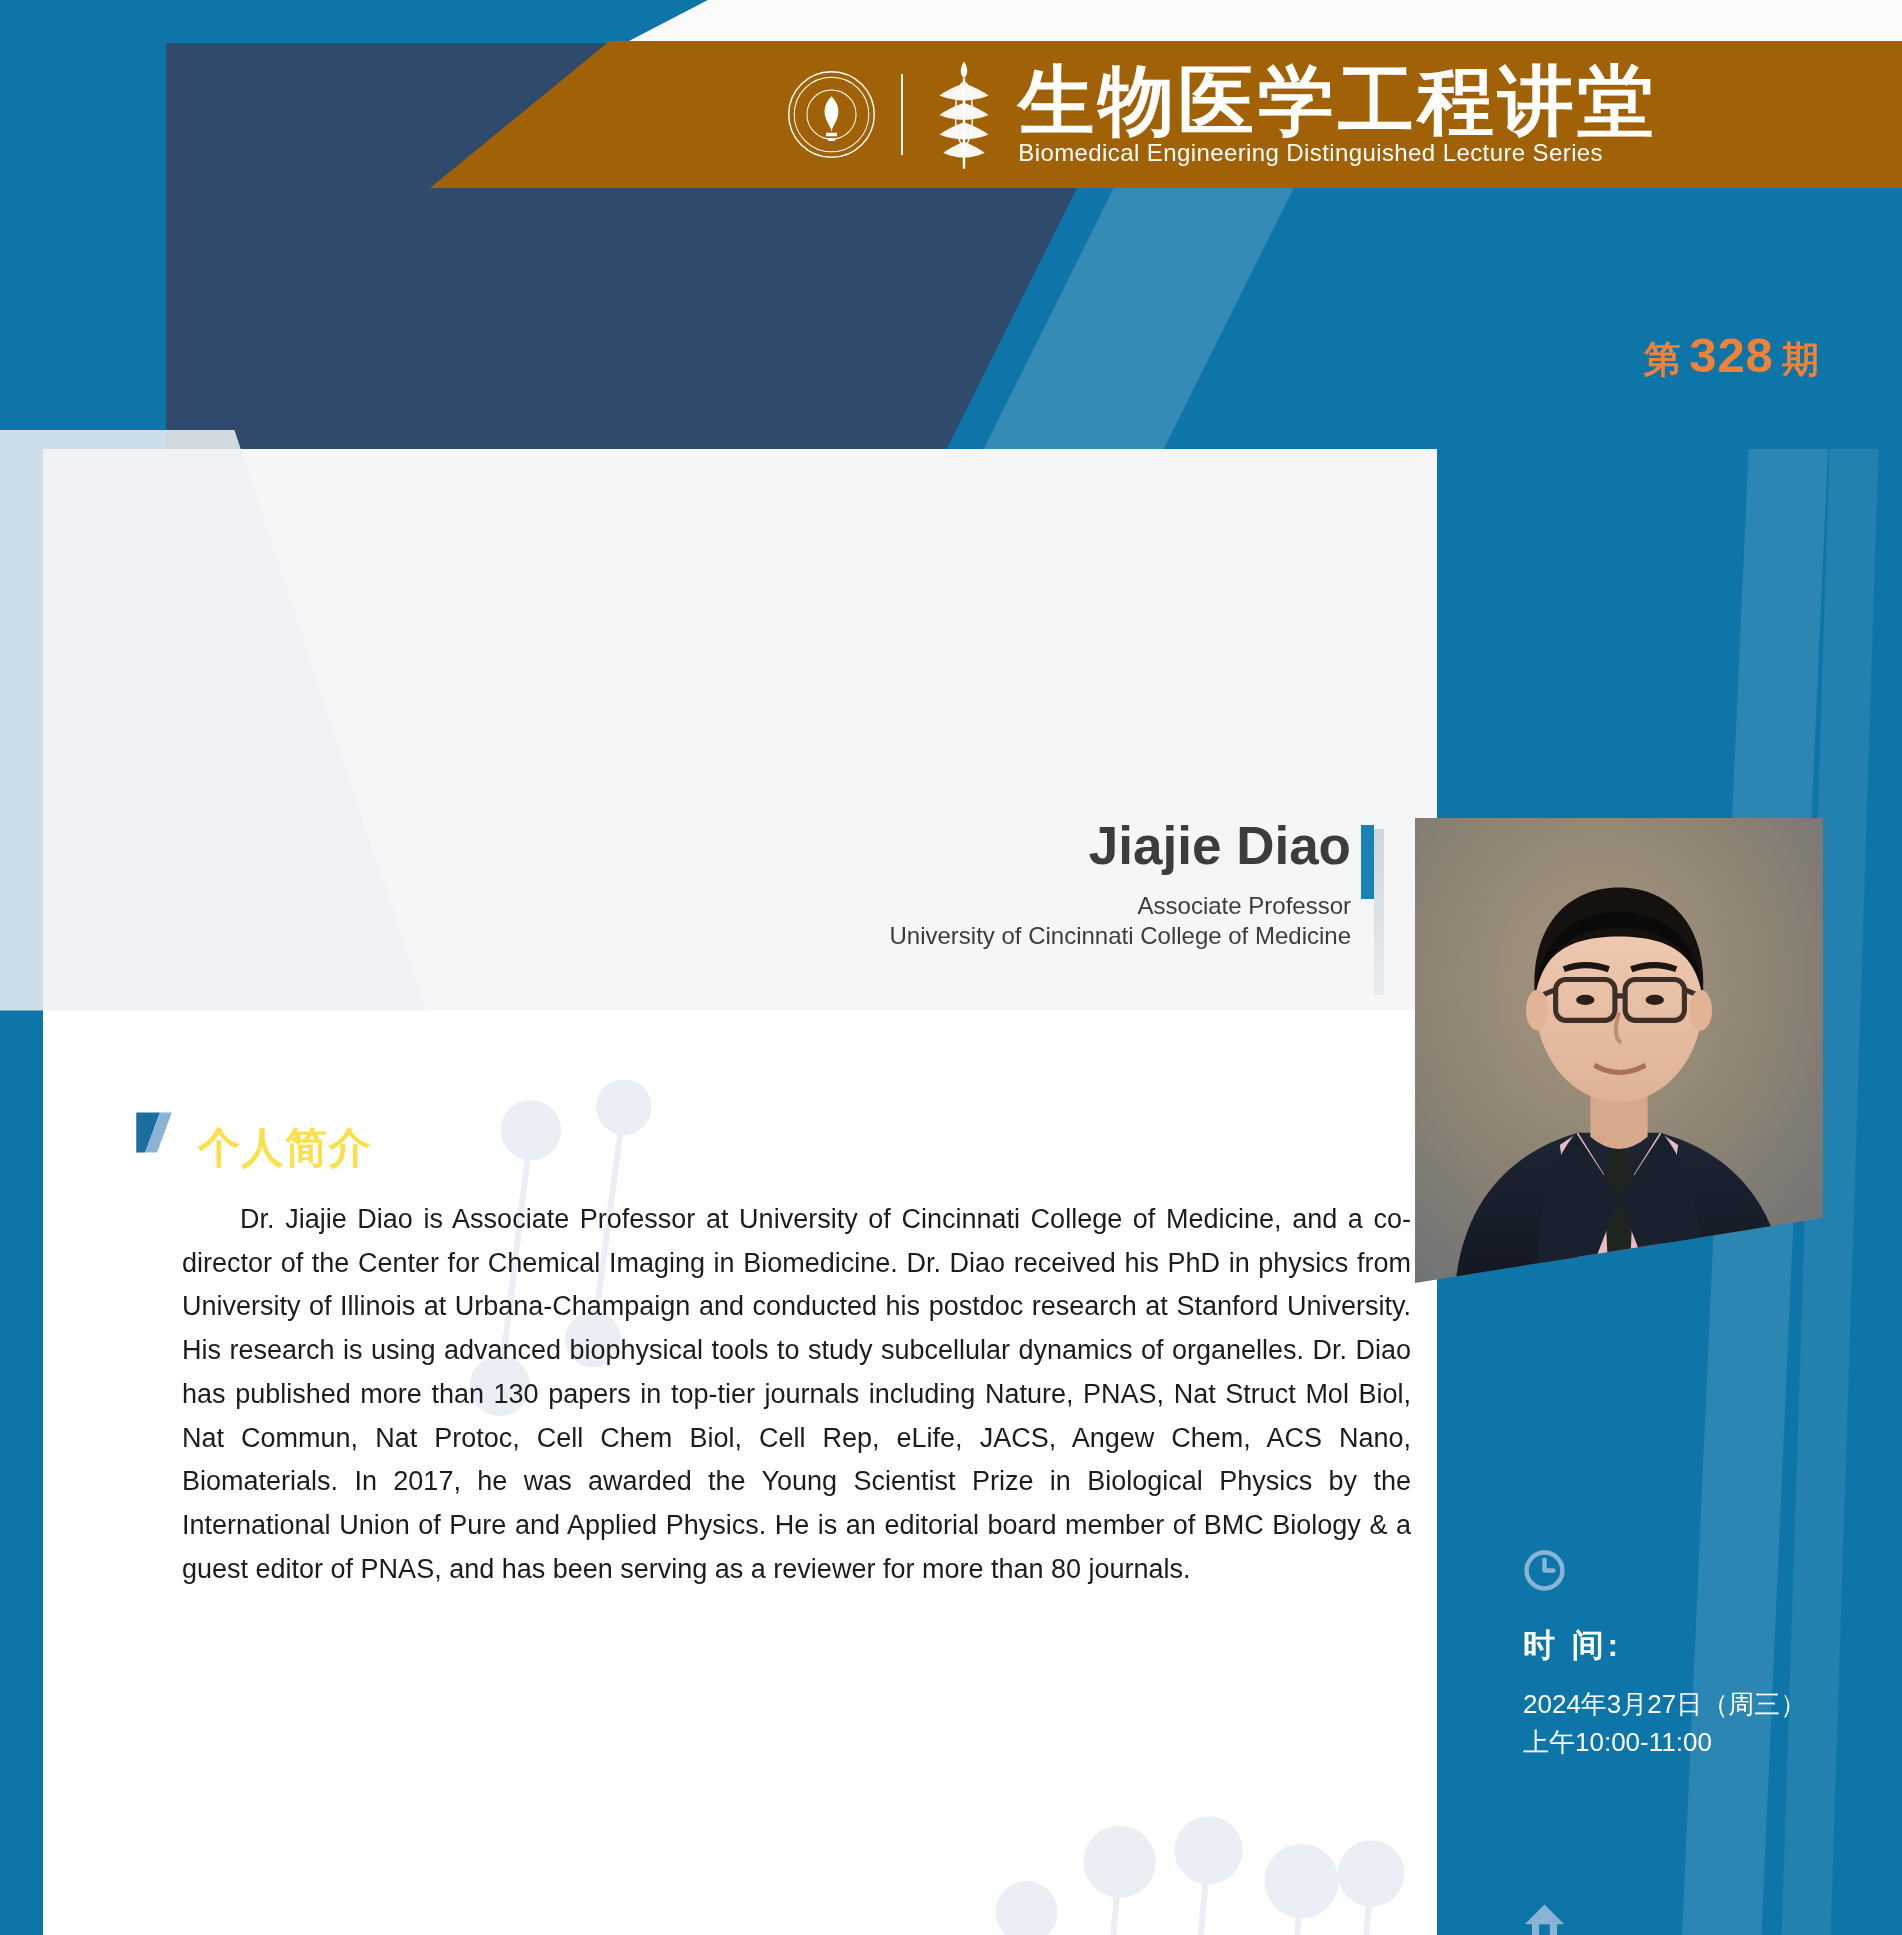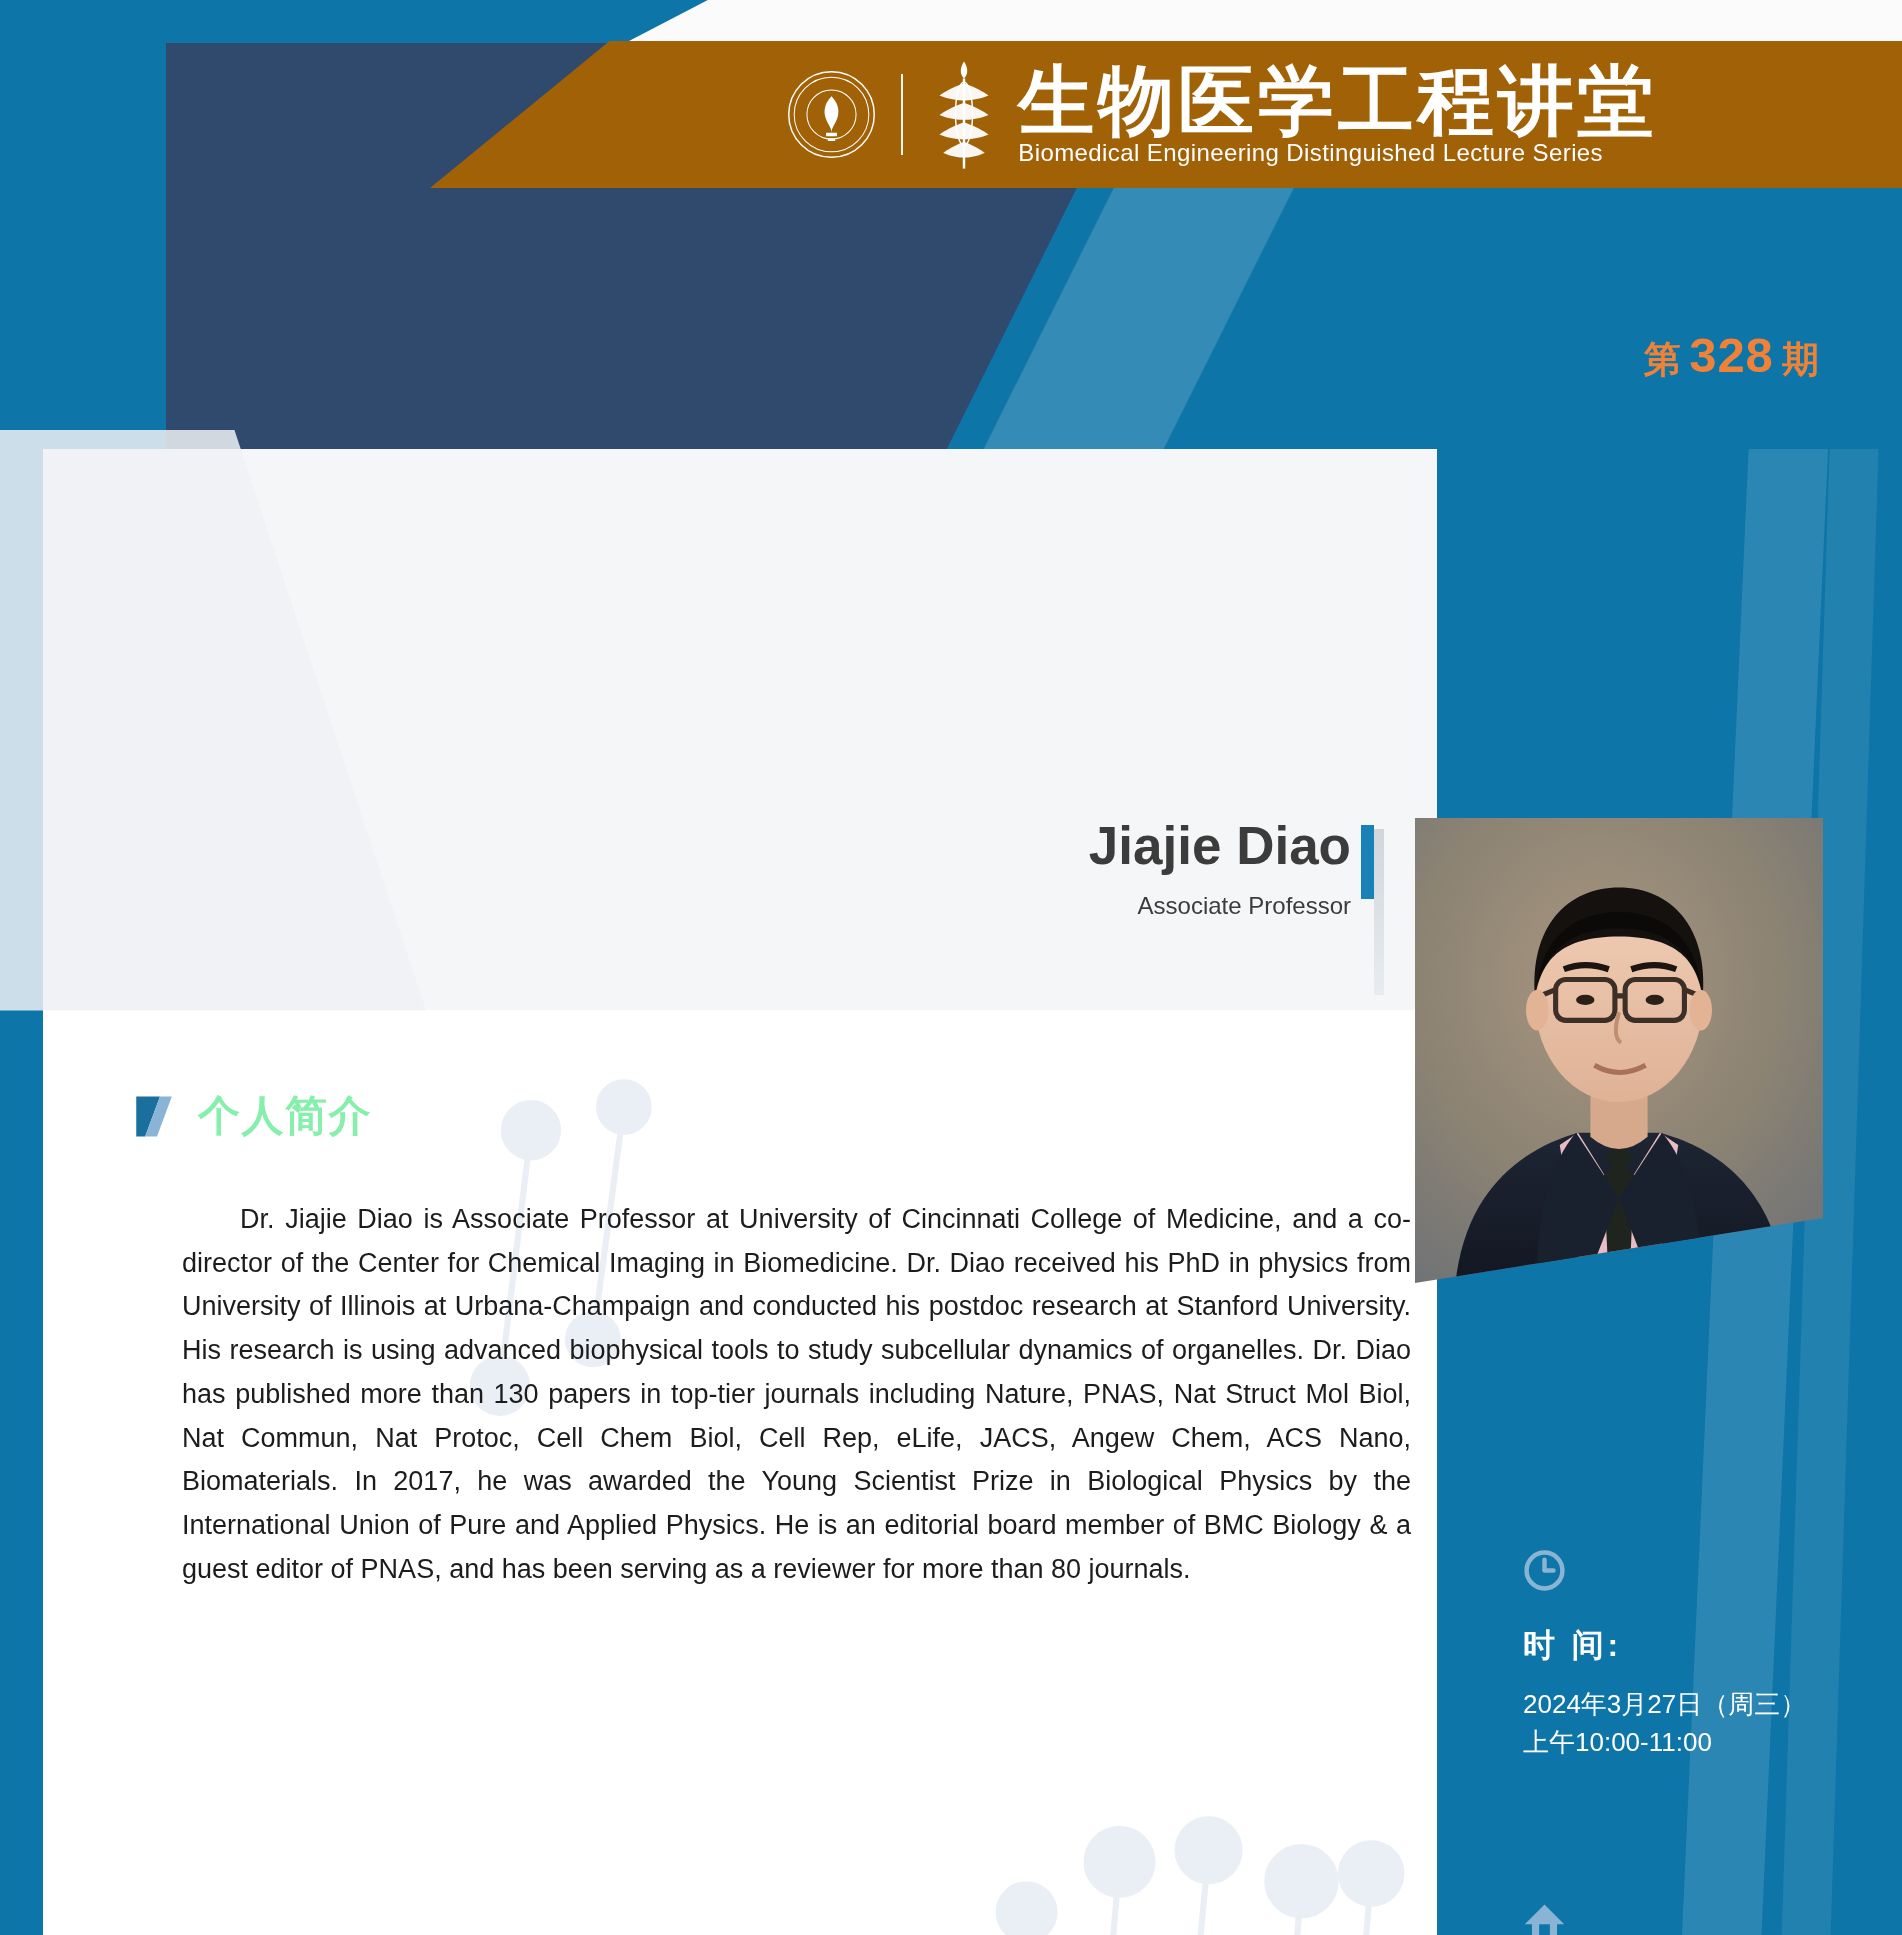--- a/index.html
+++ b/index.html
@@ -176,22 +176,23 @@
   .speaker-name { font-size: 53px; font-weight:700; color:#3c3c3c; letter-spacing:0px; }
   .speaker-role { font-size: 24px; color:#3c3c3c; margin-top: 15.5px; }
   .speaker-aff  { font-size: 24px; color:#3c3c3c; margin-top: 2.3px; }
 
   
   .section-head {
     position:absolute; display:flex; align-items:center; gap: 18px;
   }
   .flag { width: 46px; height: 43px; flex:none; }
   .section-title {
-    font-size: 42px; font-weight:700; color:#86efac;
+    font-size: 42px; font-weight:700; color:#fde047;
     letter-spacing: 1.5px;
+    margin-top: 32px;
   }
   #head-bio { left: 134px; top: 1088px; }
 
   
   .body-text {
     position:absolute;
     color:#1c1c1c;
     font-size: 27px;
     line-height: 1.62;
     text-align: justify;
@@ -394,20 +395,21 @@
       <path d="M176 242 Q200 256 226 242" stroke="#a9705c" stroke-width="5" fill="none"></path>
 
       <ellipse cx="120" cy="188" rx="11" ry="20" fill="#e2b394"></ellipse>
       <ellipse cx="280" cy="188" rx="11" ry="20" fill="#e2b394"></ellipse>
     </svg>
   </div>
 
   <div class="speaker">
     <div class="speaker-name">Jiajie Diao</div>
     <div class="speaker-role">Associate Professor</div>
+    <div class="speaker-aff">University of Cincinnati College of Medicine</div>
   </div>
 
   <div class="section-head" id="head-bio">
     <svg class="flag" viewBox="0 0 60 58">
       <path d="M2 2 H34 L14 56 H2 Z" fill="#1a6f9e"></path>
       <path d="M34 2 H50 L30 56 H14 Z" fill="#89b4d6"></path>
     </svg>
     <div class="section-title">个人简介</div>
   </div>
   <div class="body-text" id="bio-text">Dr. Jiajie Diao is Associate Professor at University of Cincinnati College of Medicine, and a co-director of the Center for Chemical Imaging in Biomedicine. Dr. Diao received his PhD in physics from University of Illinois at Urbana-Champaign and conducted his postdoc research at Stanford University. His research is using advanced biophysical tools to study subcellular dynamics of organelles. Dr. Diao has published more than 130 papers in top-tier journals including Nature, PNAS, Nat Struct Mol Biol, Nat Commun, Nat Protoc, Cell Chem Biol, Cell Rep, eLife, JACS, Angew Chem, ACS Nano, Biomaterials. In 2017, he was awarded the Young Scientist Prize in Biological Physics by the International Union of Pure and Applied Physics. He is an editorial board member of BMC Biology &amp; a guest editor of PNAS, and has been serving as a reviewer for more than 80 journals.</div>

